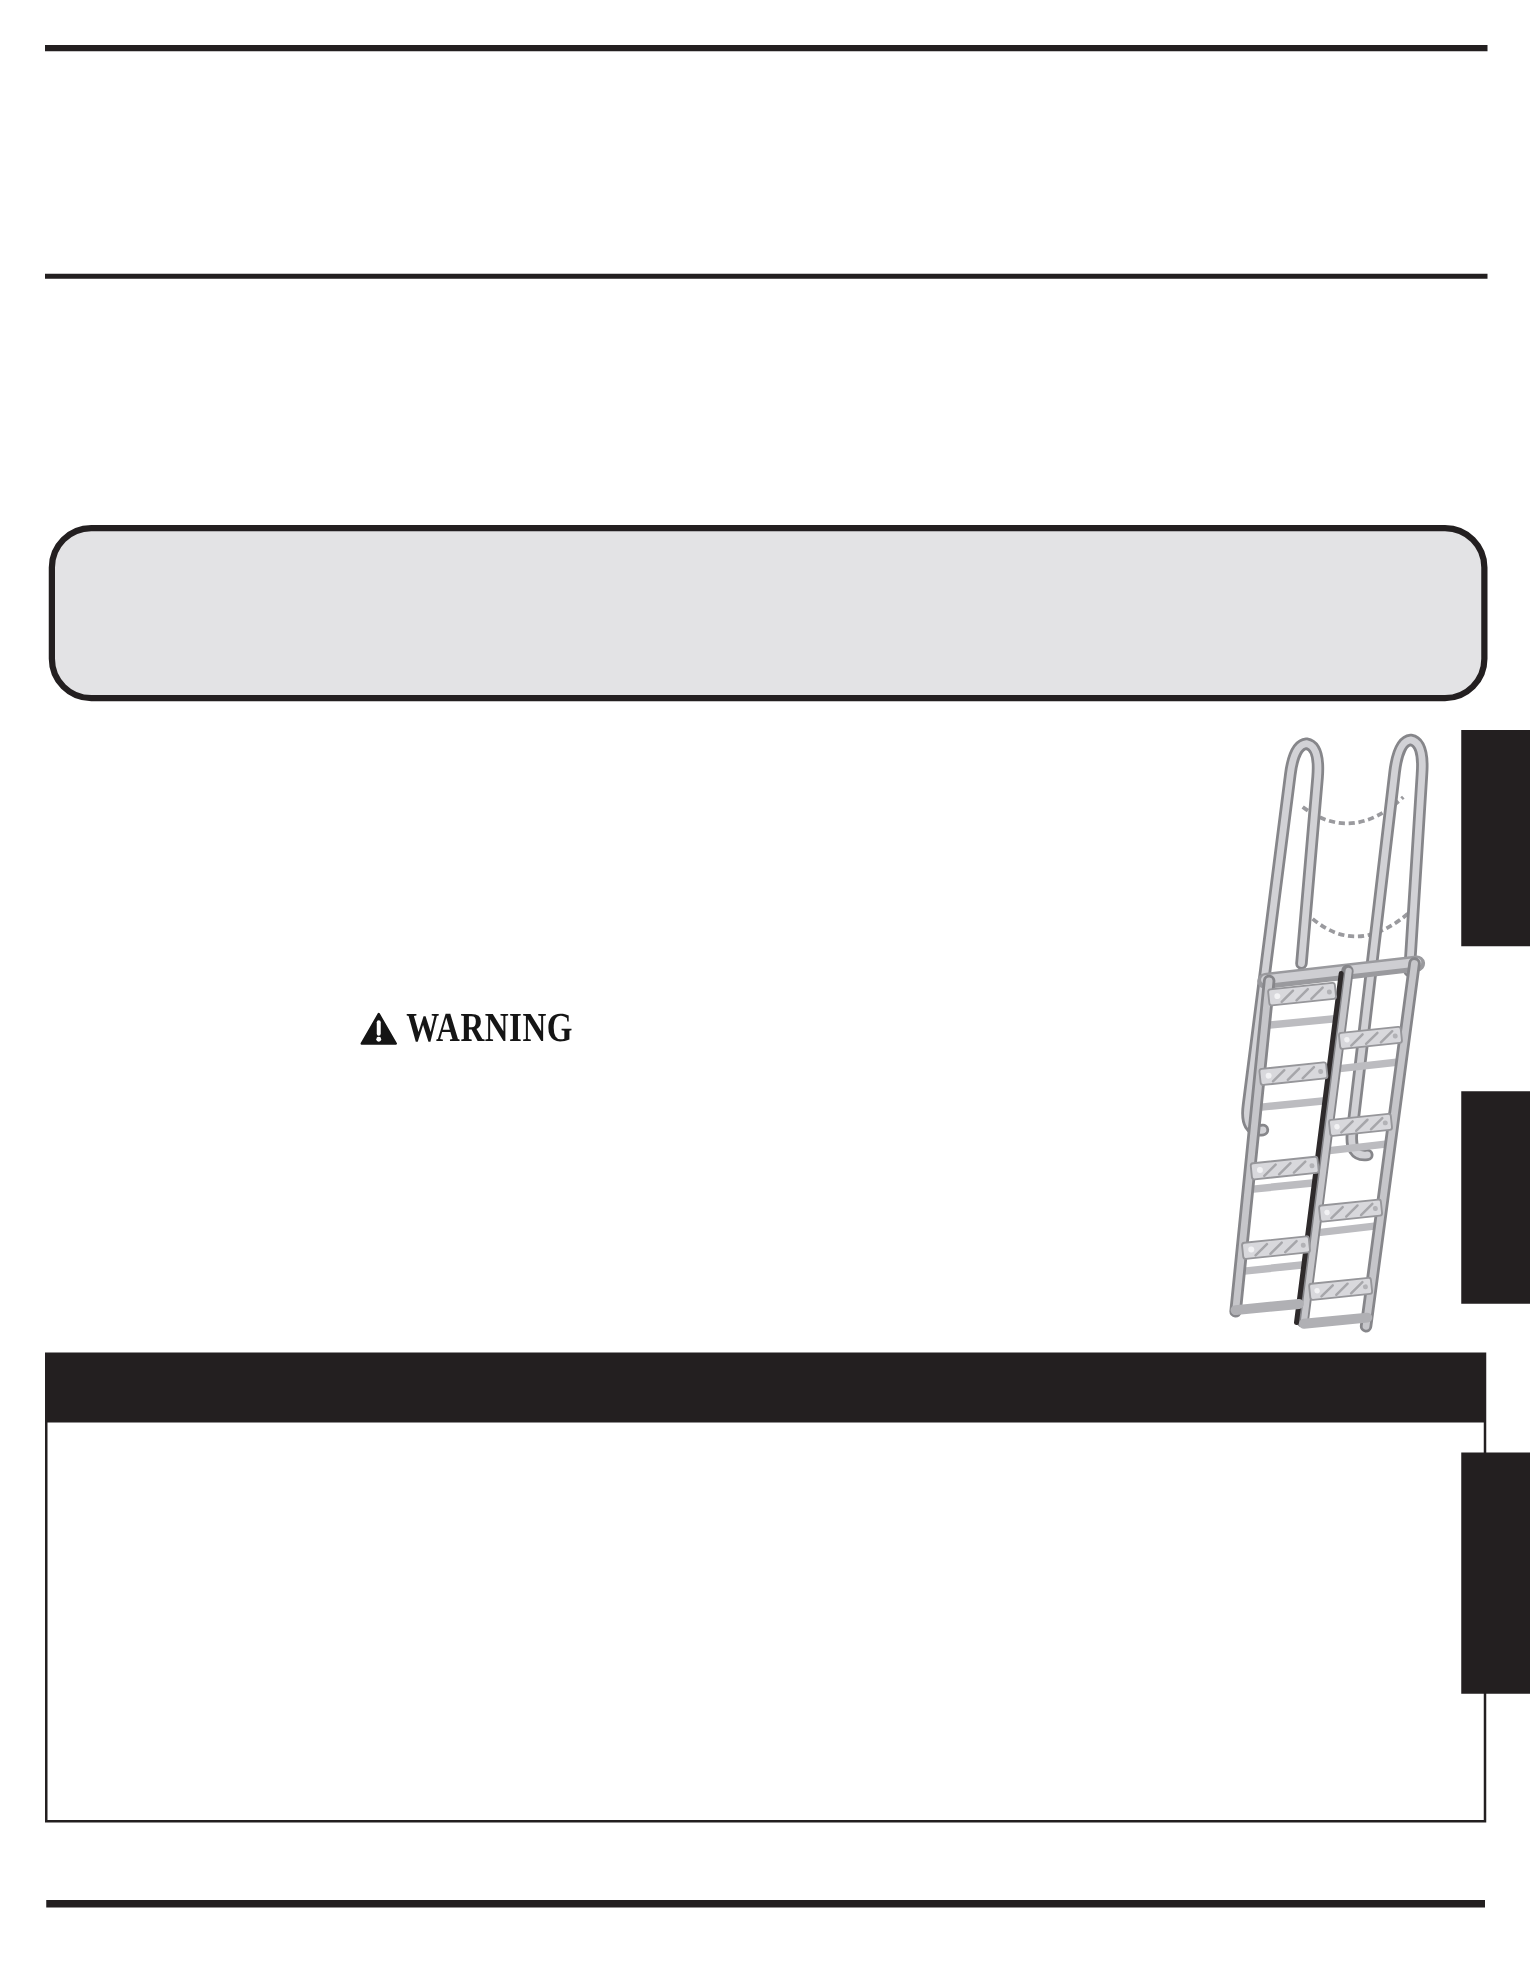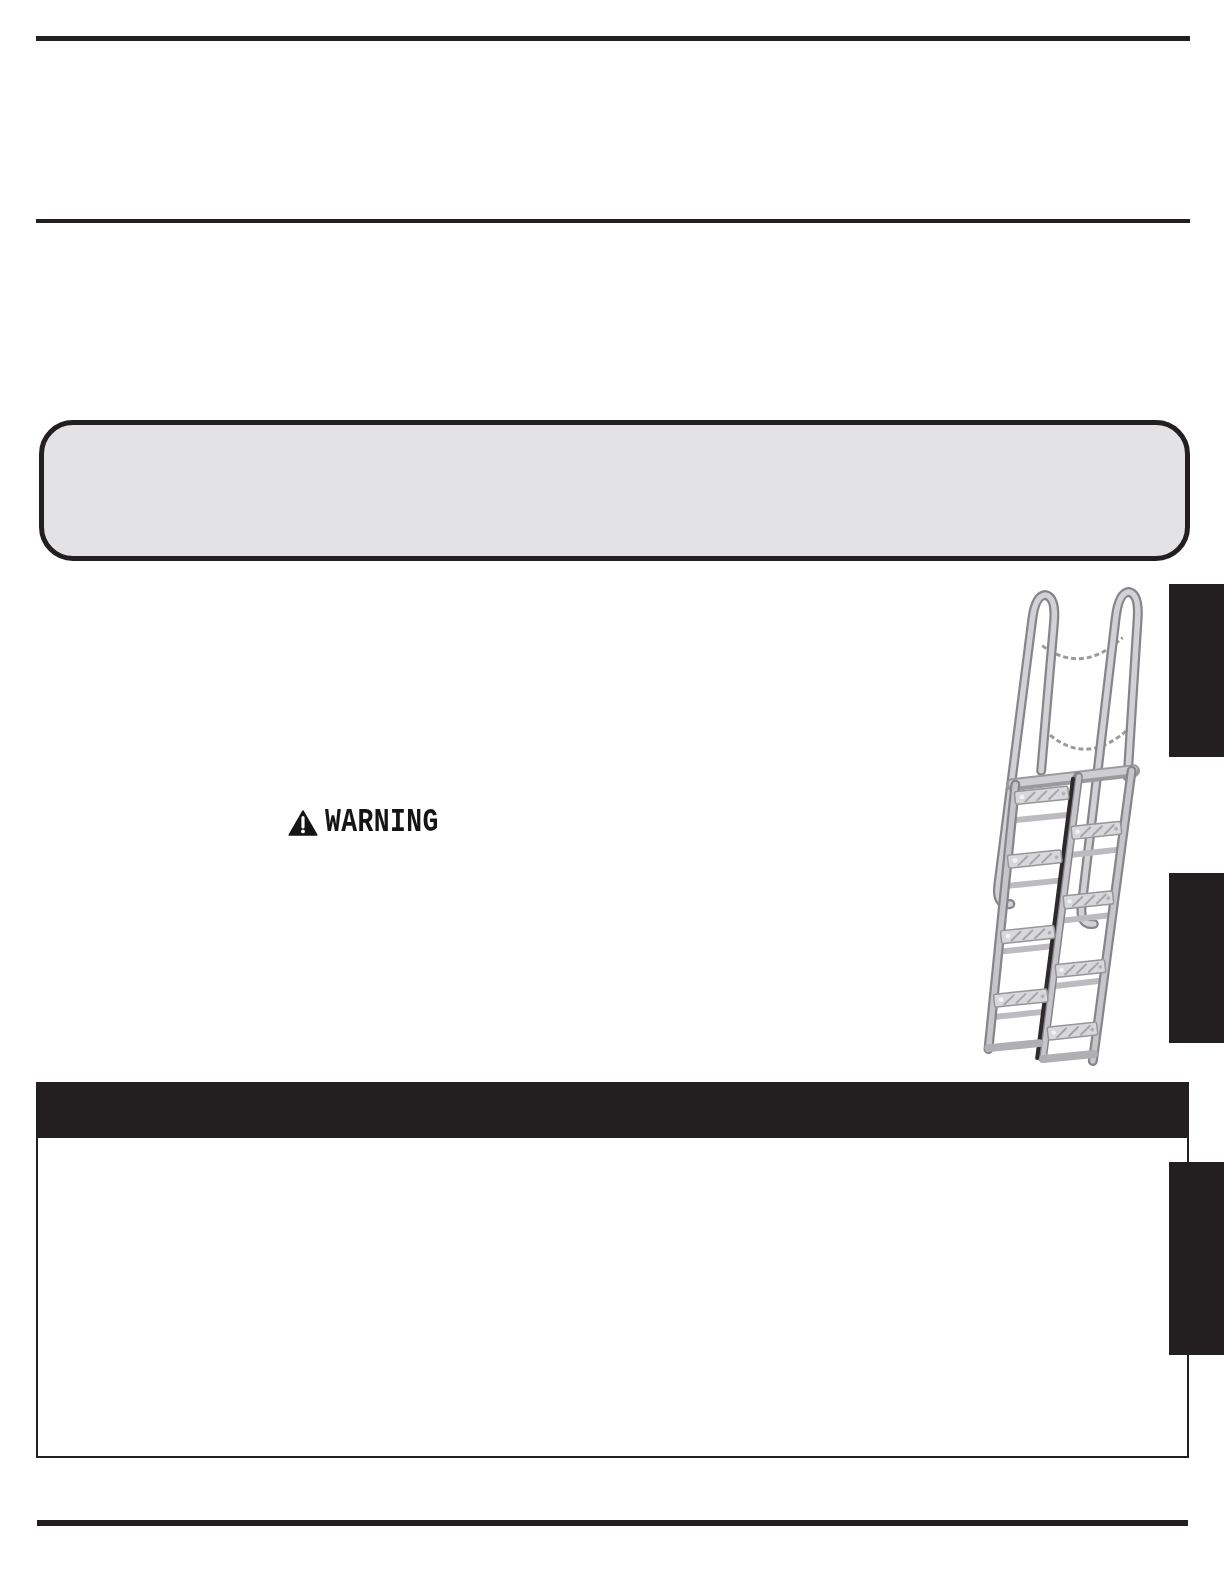--- a/index.html
+++ b/index.html
@@ -1,20 +1,20 @@
 <!DOCTYPE html>
 <html><head>
 <meta charset="utf-8">
 <style>
   html,body{margin:0;padding:0;background:#888;}
   .page{
     position:relative;
     width:1224px;height:1584px;
     background:#ffffff;
-    font-family:Liberation Mono, monospace;
+    font-family:Liberation Serif, serif;
     overflow:hidden;
     margin:0 auto;
   }
   .rule{position:absolute;background:#231f20;}
   .rule-top-1{left:36px;top:36px;width:1154px;height:5px;}
   .rule-top-2{left:36px;top:219px;width:1154px;height:4px;}
   .rule-bottom{left:37px;top:1520px;width:1151px;height:6px;}
 
   .callout{
     position:absolute;left:39px;top:420px;width:1151px;height:141px;

